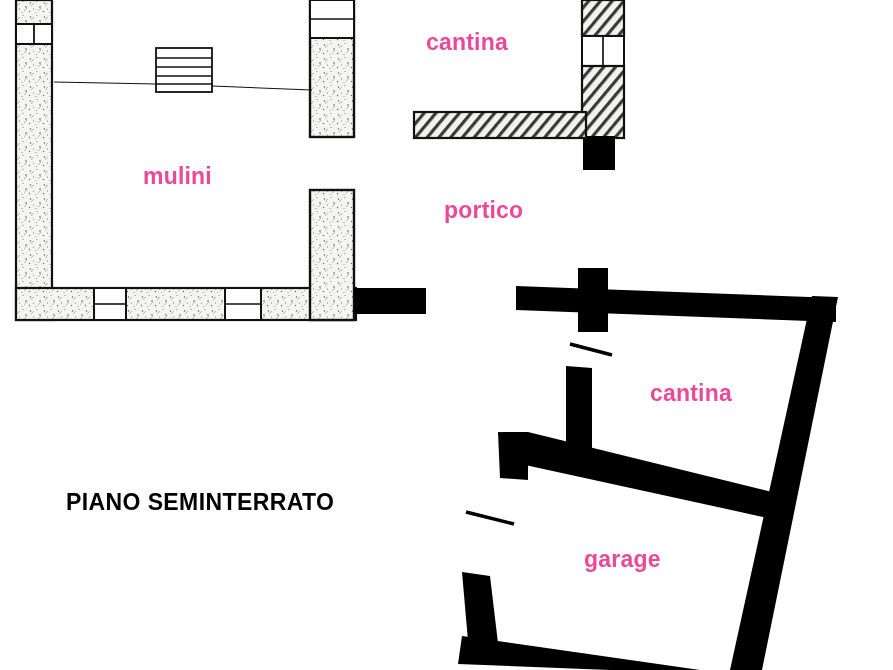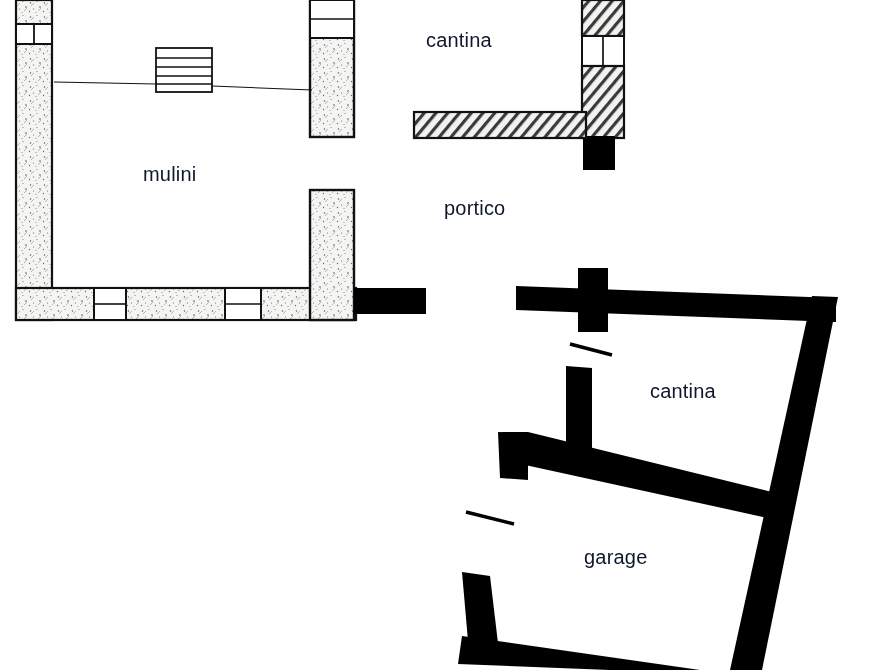--- a/index.html
+++ b/index.html
@@ -22,23 +22,23 @@
     position: absolute;
     left: 0;
     top: 0;
     width: 893px;
     height: 670px;
     display: block;
   }
   .room-label {
     position: absolute;
     font-family: "Liberation Sans", sans-serif;
-    font-size: 20px;
-    font-weight: 400;
-    color: #0f172a;
+    font-size: 23px;
+    font-weight: 700;
+    color: #ec4899;
     white-space: nowrap;
     letter-spacing: 0.2px;
   }
   .plan-title {
     position: absolute;
     font-family: "Liberation Sans", sans-serif;
     font-size: 23px;
     font-weight: bold;
     color: #000000;
     white-space: nowrap;
@@ -153,14 +153,15 @@
   <div class="room-label" style="left:143px; top:155px;margin-top:8px;">mulini</div>
 
   <div class="room-label" style="left:426px; top:29px;">cantina</div>
 
   <div class="room-label" style="left:444px; top:197px;">portico</div>
 
   <div class="room-label" style="left:650px; top:380px;">cantina</div>
 
   <div class="room-label" style="left:569px; top:546px;margin-left:15px;">garage</div>
 
+  <div class="plan-title" style="left:66px; top:489px;">PIANO SEMINTERRATO</div>
 
 </div>
 
 </body></html>

